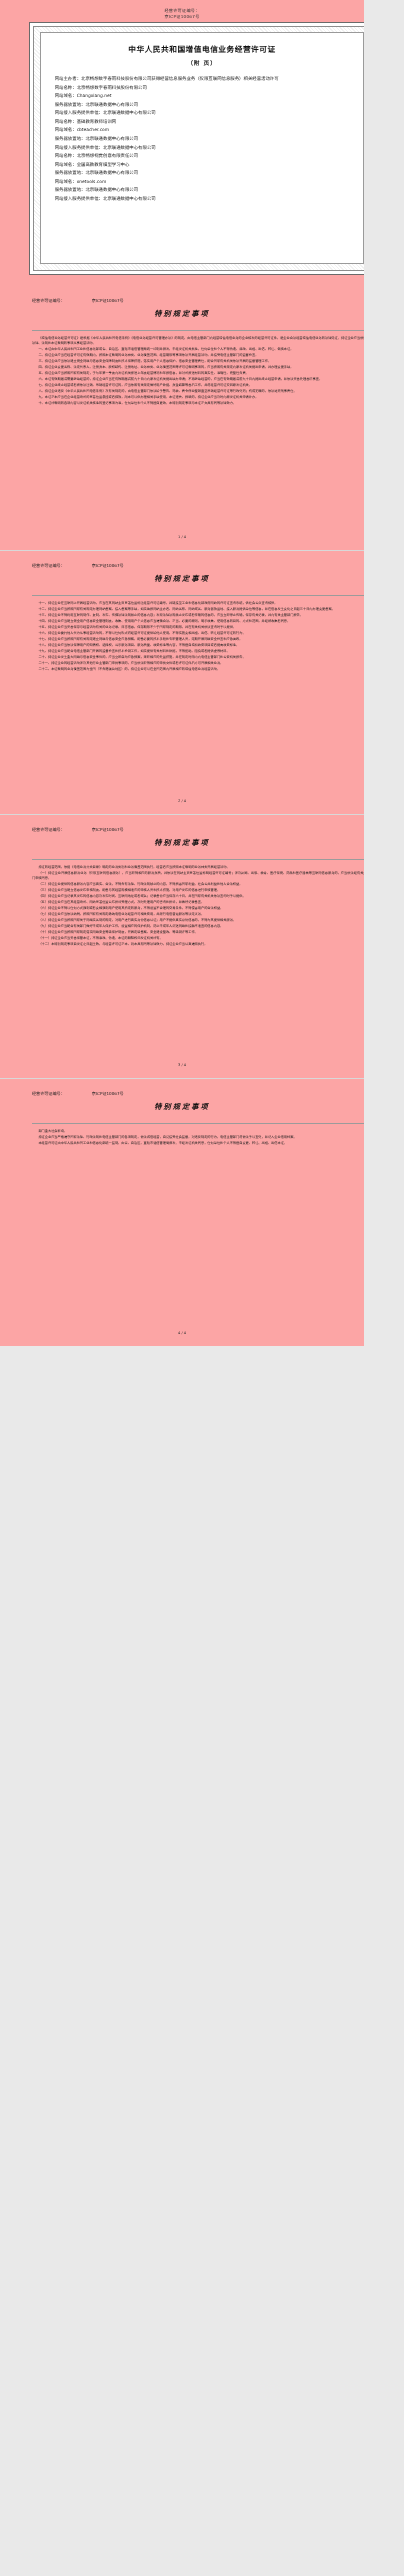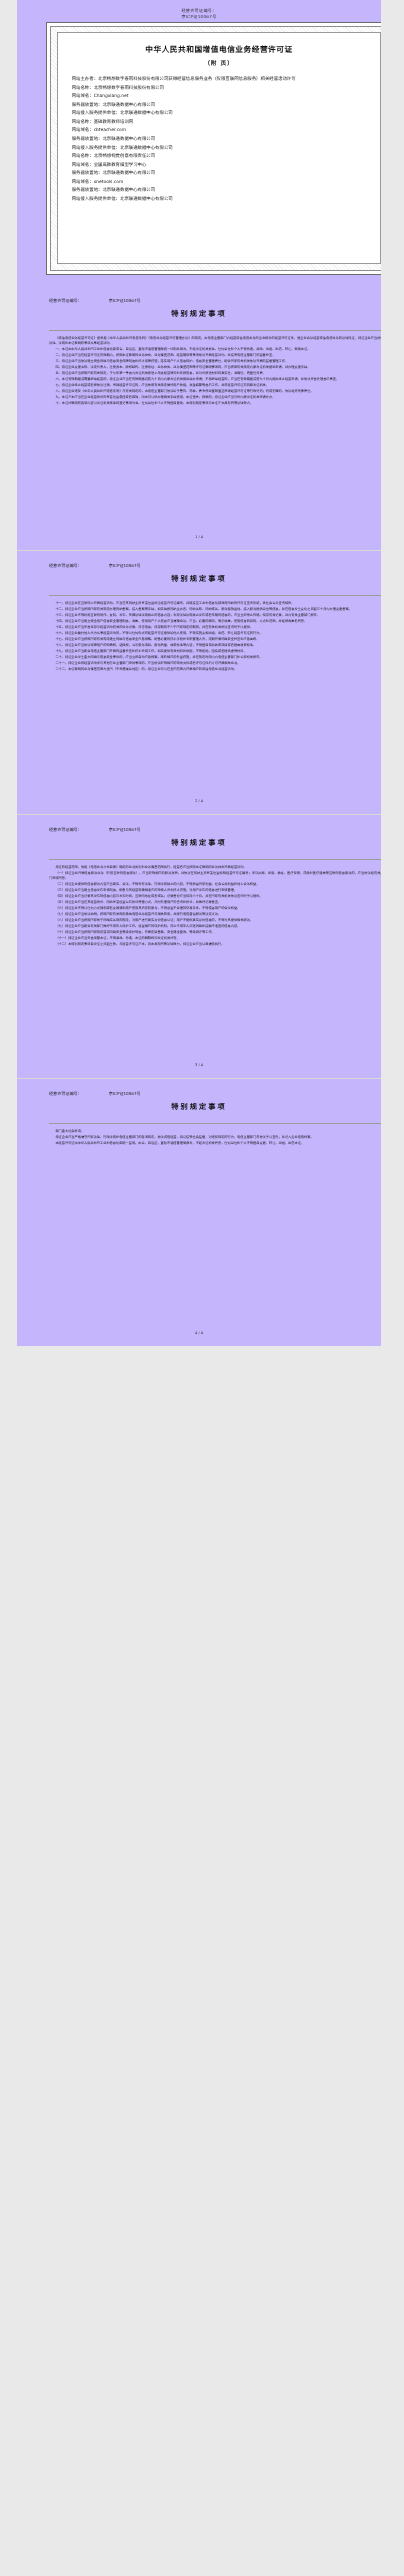--- a/index.html
+++ b/index.html
@@ -6,25 +6,24 @@
     margin: 0;
     padding: 0;
     background: #e9e9e9;
     font-family: "DejaVu Sans", "Liberation Sans", sans-serif;
   }
   body {
     width: 405px;
   }
   .page {
     width: 364px;
-    background: #c4b5fd;
+    background: #fca5a5;
     box-sizing: border-box;
     position: relative;
     overflow: hidden;
-    margin-left: 17px;
   }
   .page + .page {
     border-top: 1px solid #d8d8d8;
   }
 
   
   .p1 { height: 286px; padding: 0; }
   .cert-head {
     position: absolute;
     top: 8.2px;
@@ -112,20 +111,21 @@
   }
   .p-head .certno .label { }
   .p-head .certno .value { margin-left: 27px; }
   .p-title {
     margin-top: 5.2px;
     text-align: center;
     font-size: 7.2px;
     font-weight: bold;
     letter-spacing: 2.1px;
     color: #111;
+    font-style: italic;
   }
   .p-rule {
     position: absolute;
     top: 44px;
     left: 32px;
     width: 341px;
     border-top: 0.5px solid #9b9b9b;
   }
   .p-content {
     position: absolute;

